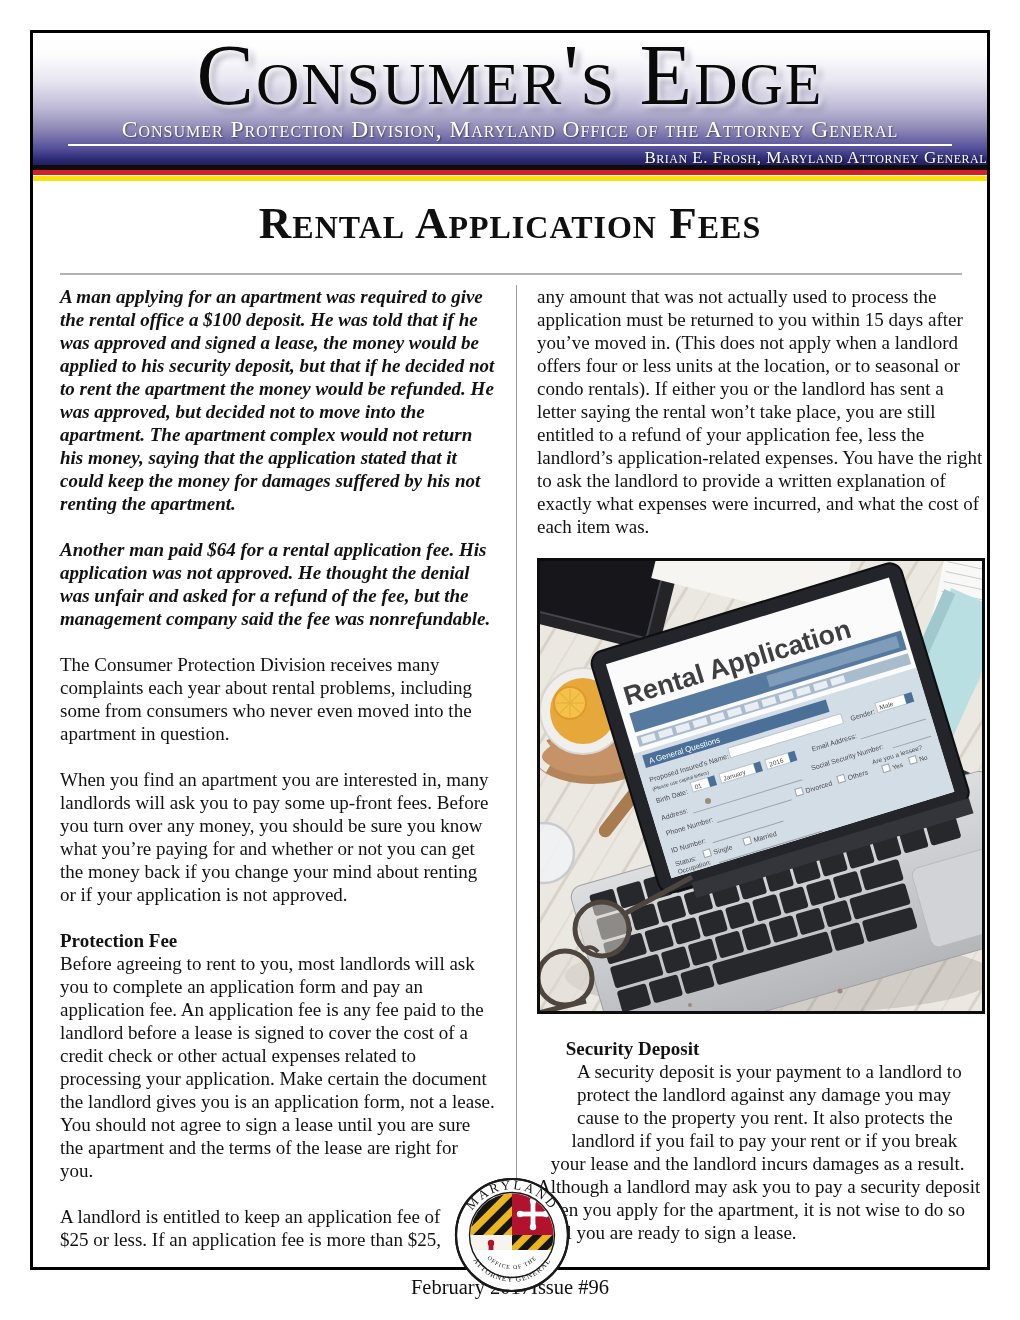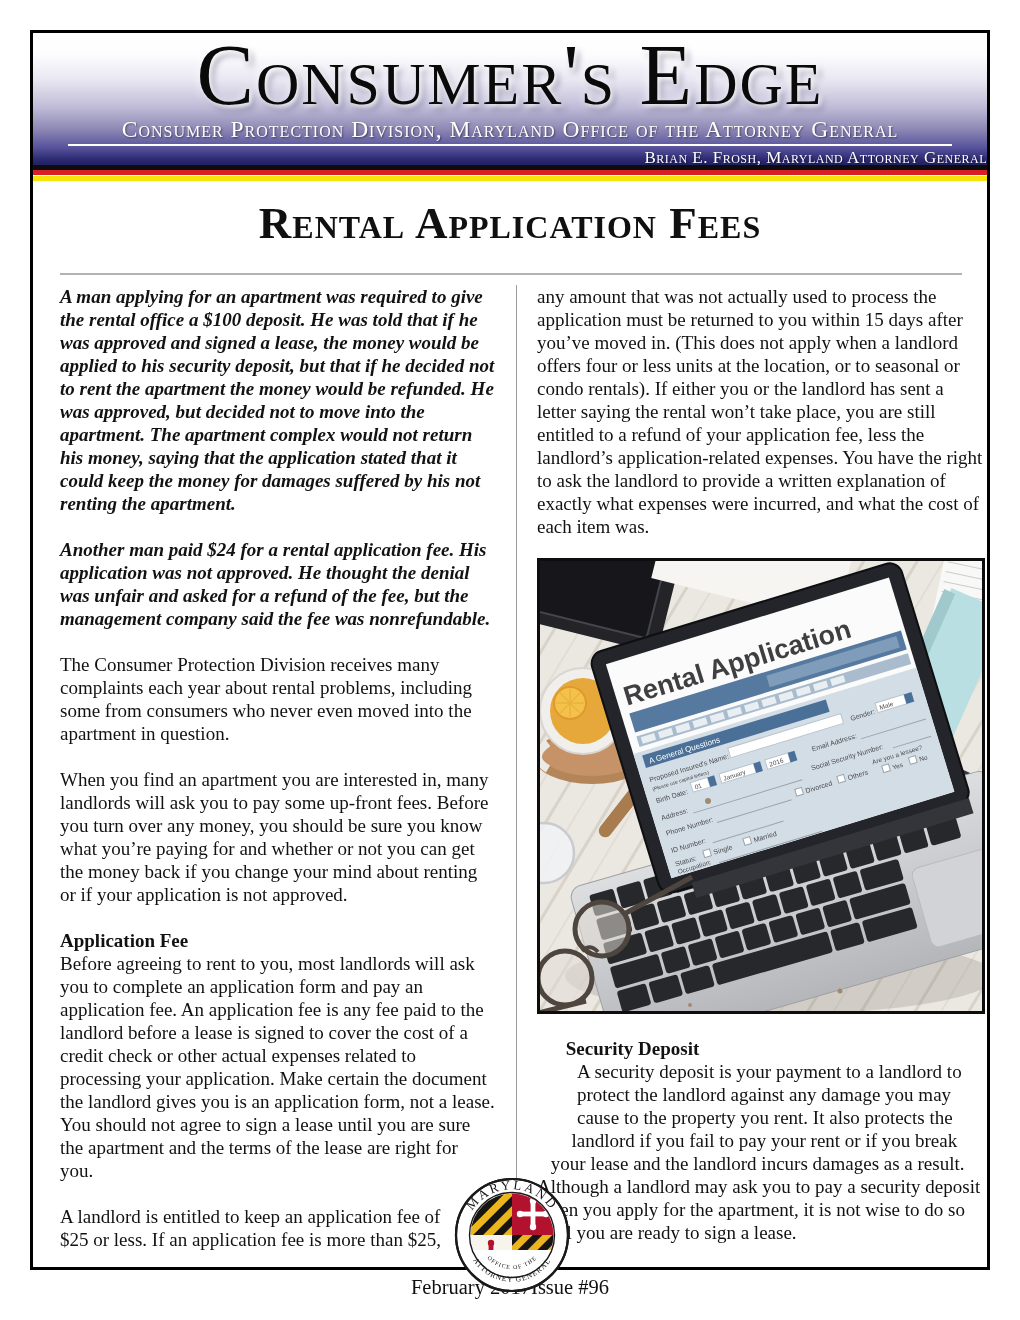--- a/index.html
+++ b/index.html
@@ -72,24 +72,24 @@
     <div class="stripe-yellow"></div>
 
     <h2 class="article-title">Rental Application Fees</h2>
     <div class="top-rule"></div>
     <div class="col-divider"></div>
 
     <div class="columns">
 
       <div class="col col-left">
         <p class="lead">A man applying for an apartment was required to give the rental office a $100 deposit. He was told that if he was approved and signed a lease, the money would be applied to his security deposit, but that if he decided not to rent the apartment the money would be refunded. He was approved, but decided not to move into the apartment. The apartment complex would not return his money, saying that the application stated that it could keep the money for damages suffered by his not renting the apartment.</p>
-        <p class="lead para">Another man paid $24 for a rental application fee. His application was not approved. He thought the denial was unfair and asked for a refund of the fee, but the management company said the fee was nonrefundable.</p>
+        <p class="lead para">Another man paid $64 for a rental application fee. His application was not approved. He thought the denial was unfair and asked for a refund of the fee, but the management company said the fee was nonrefundable.</p>
         <p class="para">The Consumer Protection Division receives many complaints each year about rental problems, including some from consumers who never even moved into the apartment in question.</p>
         <p class="para">When you find an apartment you are interested in, many landlords will ask you to pay some up-front fees. Before you turn over any money, you should be sure you know what you’re paying for and whether or not you can get the money back if you change your mind about renting or if your application is not approved.</p>
-        <h3>Application Fee</h3>
+        <h3>Protection Fee</h3>
         <p>Before agreeing to rent to you, most landlords will ask you to complete an application form and pay an application fee. An application fee is any fee paid to the landlord before a lease is signed to cover the cost of a credit check or other actual expenses related to processing your application. Make certain the document the landlord gives you is an application form, not a lease. You should not agree to sign a lease until you are sure the apartment and the terms of the lease are right for you.</p>
         <p class="para clear-seal">A landlord is entitled to keep an application fee of $25 or less. If an application fee is more than $25,</p>
       </div>
 
       <div class="col col-right">
         <p>any amount that was not actually used to process the application must be returned to you within 15 days after you’ve moved in. (This does not apply when a landlord offers four or less units at the location, or to seasonal or condo rentals). If either you or the landlord has sent a letter saying the rental won’t take place, you are still entitled to a refund of your application fee, less the landlord’s application-related expenses. You have the right to ask the landlord to provide a written explanation of exactly what expenses were incurred, and what the cost of each item was.</p>
 
         <div class="photo-frame">
           <svg width="442" height="450" viewBox="0 0 442 450" xmlns="http://www.w3.org/2000/svg" font-family="Liberation Sans, sans-serif">
             <defs>

